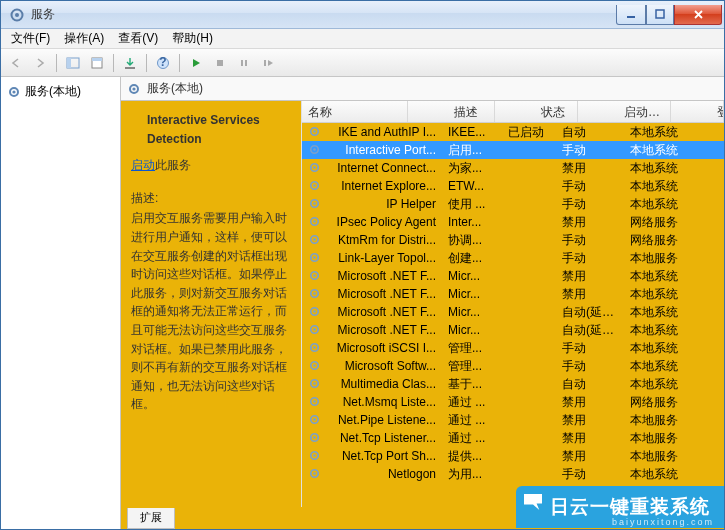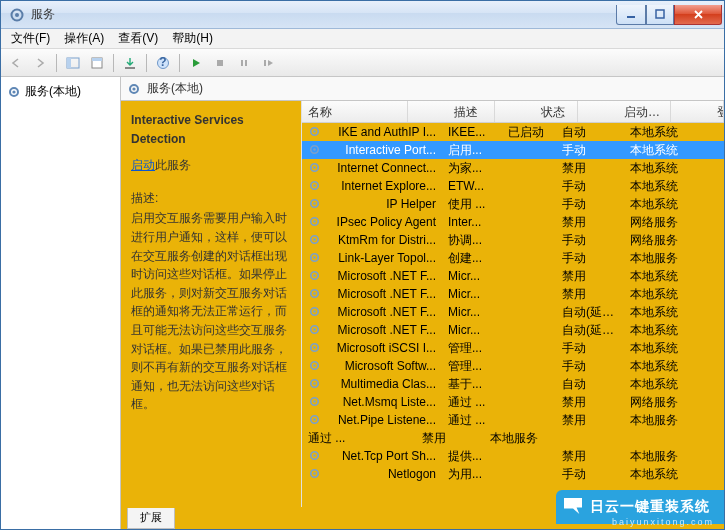--- a/index.html
+++ b/index.html
@@ -32,21 +32,21 @@
 .tree-pane { width: 120px; border-right: 1px solid #c6c6c6; padding: 4px 2px; background: #fff; overflow: hidden; }
 .tree-item { display: flex; align-items: center; gap: 4px; padding: 2px 4px; white-space: nowrap; }
 .gear-icon { width: 14px; height: 14px; display: inline-flex; align-items: center; justify-content: center; }
 
 .main-pane { flex: 1; display: flex; flex-direction: column; min-width: 0; position: relative; }
 .main-head { height: 24px; display: flex; align-items: center; gap: 6px; padding: 0 6px; border-bottom: 1px solid #c6c6c6; background: #f9f9f9; }
 .main-head .label { color: #333; }
 
 .main-body { flex: 1; display: flex; min-height: 0; }
 .detail-pane { width: 180px; padding: 10px 8px 8px 10px; color: #333; line-height: 1.55; overflow: hidden; }
-.detail-pane h3 { font-size: 12px; font-weight: bold; margin-bottom: 8px; }
+.detail-pane h3 { font-size: 12px; font-weight: bold; margin-bottom: 8px; margin-left: 16px; }
 .start-link { color: #0b57d0; text-decoration: underline; cursor: pointer; }
 .detail-pane .desc-label { margin-top: 14px; }
 .detail-pane .desc-text { margin-top: 2px; }
 
 .list-pane { flex: 1; display: flex; flex-direction: column; border-left: 1px solid #e0e0e0; min-width: 0; position: relative; }
 .cols { height: 22px; display: flex; background: linear-gradient(#fcfcfc,#ececec); border-bottom: 1px solid #d0d0d0; gap: 40px; }
 .col { border-right: 1px solid #d9d9d9; padding: 3px 6px; color: #333; overflow: hidden; white-space: nowrap; text-overflow: ellipsis; }
 .rows { flex: 1; overflow-y: auto; overflow-x: hidden; }
 .row { height: 18px; display: flex; align-items: center; cursor: default; }
 .row.sel { background: #3399ff; color: #fff; }
@@ -61,21 +61,21 @@
 .c-start{ width: 68px; }
 .c-logon{ flex: 1; }
 
 
 .tabs { height: 22px; padding-left: 6px; display: flex; align-items: flex-start; gap: 4px; flex-direction: column; }
 .tab { padding: 2px 12px 3px; border: 1px solid #bfbfbf; border-top: none; background: #f4f4f4; font-size: 11px; position: relative; top: 1px; }
 .tab.active { background: #fff; border-bottom-color: #fff; }
 
 
 .watermark { position: absolute; right: 0; bottom: 0; height: 44px; width: 260px; display: flex; align-items: center; justify-content: flex-end; pointer-events: none; }
-.wm-badge { background: #2aa3df; color: #fff; font-weight: bold; padding: 8px 14px 8px 34px; border-radius: 6px 0 0 0; position: relative; letter-spacing: 1px; font-size: 14px; }
+.wm-badge { background: #2aa3df; color: #fff; font-weight: bold; padding: 8px 14px 8px 34px; border-radius: 6px 0 0 0; position: relative; letter-spacing: 1px; font-size: 19px; }
 .wm-badge::before { content: ""; position: absolute; left: 8px; top: 8px; width: 18px; height: 16px; background: #fff; clip-path: polygon(0 0,100% 0,100% 60%,70% 60%,85% 100%,50% 65%,0 65%); }
 .wm-sub { position: absolute; right: 10px; bottom: 2px; color: #cde9f8; font-size: 9px; letter-spacing: 2px; }
 
 
 .rows::-webkit-scrollbar { width: 16px; }
 .rows::-webkit-scrollbar-track { background: #f0f0f0; border-left: 1px solid #dcdcdc; }
 .rows::-webkit-scrollbar-thumb { background: #c6c6c6; border: 1px solid #a9a9a9; border-radius: 2px; }
 .rows::-webkit-scrollbar-button { height: 16px; background: #e6e6e6; border: 1px solid #bdbdbd; }
 </style>
 </head>
@@ -474,20 +474,29 @@
                     </svg>
                   </span>
                   <span>Net.Pipe Listene...</span>
                 </div>
                 <div class="cell c-desc">通过 ...</div>
                 <div class="cell c-stat"></div>
                 <div class="cell c-start">禁用</div>
                 <div class="cell c-logon">本地服务</div>
               </div>
               <div class="row">
+                <div class="cell name c-name">
+                  <span class="svc-icon">
+                    <svg width="13" height="13" viewBox="0 0 14 14">
+                      <circle cx="7" cy="7" r="4" fill="none" stroke="#7aa0cc" stroke-width="1.8"></circle>
+                      <circle cx="7" cy="7" r="1.4" fill="#7aa0cc"></circle>
+                    </svg>
+                  </span>
+                  <span>Net.Tcp Listener...</span>
+                </div>
                 <div class="cell c-desc">通过 ...</div>
                 <div class="cell c-stat"></div>
                 <div class="cell c-start">禁用</div>
                 <div class="cell c-logon">本地服务</div>
               </div>
               <div class="row">
                 <div class="cell name c-name">
                   <span class="svc-icon">
                     <svg width="13" height="13" viewBox="0 0 14 14">
                       <circle cx="7" cy="7" r="4" fill="none" stroke="#7aa0cc" stroke-width="1.8"></circle>

